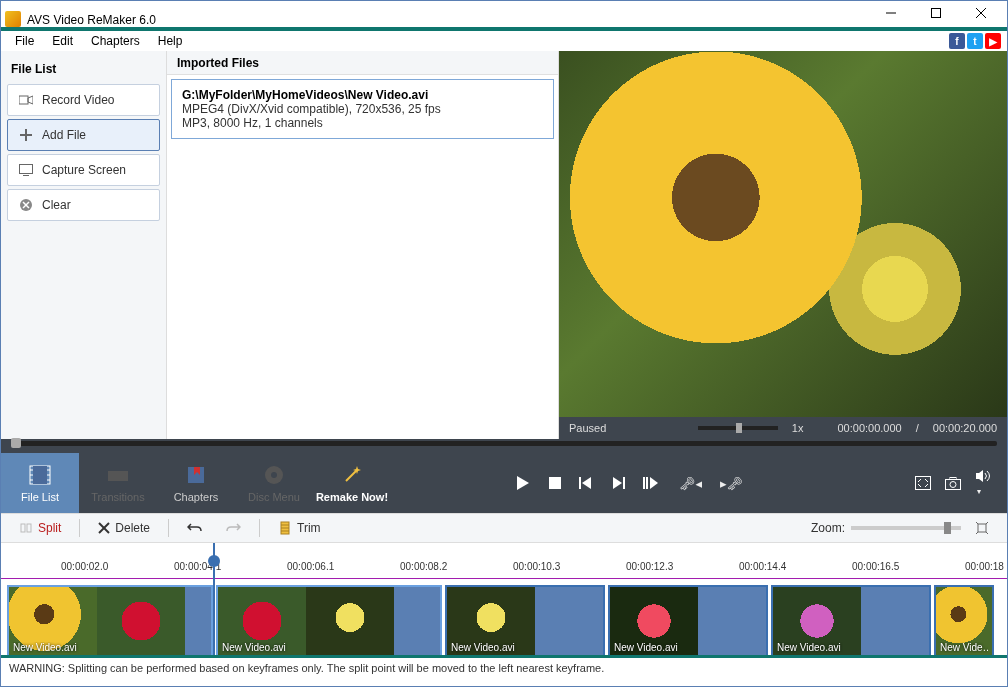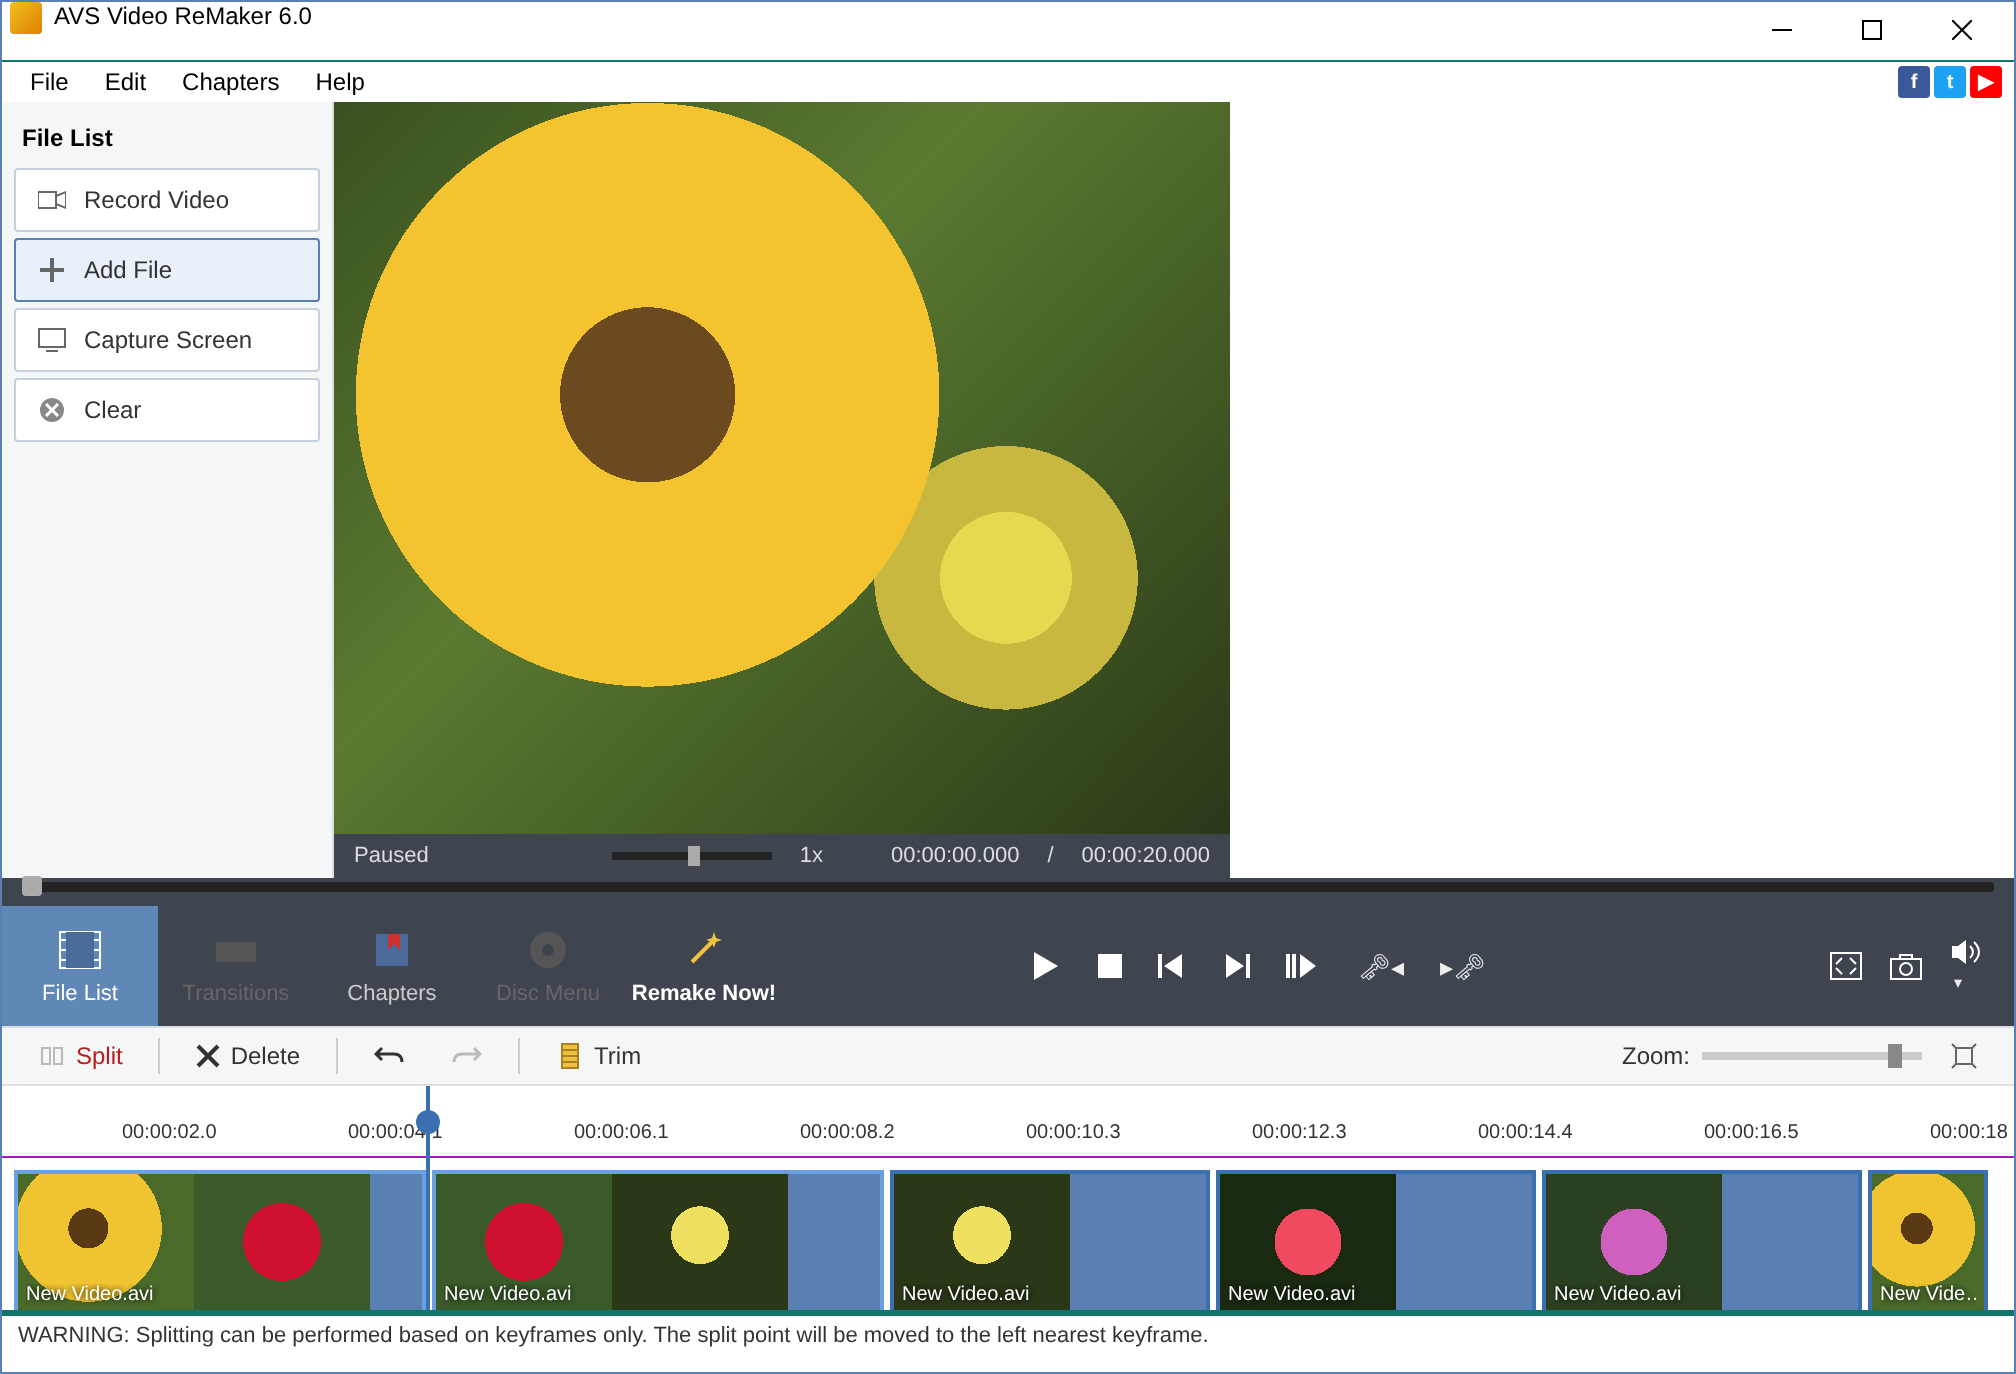--- a/index.html
+++ b/index.html
@@ -1,18 +1,18 @@
 <!DOCTYPE html>
 <html><head>
 <meta charset="utf-8">
 <style>
 * { box-sizing: border-box; margin: 0; padding: 0; font-family: "Segoe UI", Tahoma, sans-serif; }
 body { width: 1008px; height: 687px; background: #fff; overflow: hidden; border: 1px solid #5a7fb3; font-size: 12px; }
 
-.titlebar { height: 30px; background: #fff; display: flex; align-items: flex-start; padding: 0 4px; border-bottom: 1px solid #0f766e; }
+.titlebar { height: 30px; background: #fff; display: flex; align-items: flex-end; padding: 0 4px; border-bottom: 4px solid #0f766e; }
 .titlebar .app-icon { width: 16px; height: 16px; margin-right: 6px; background: linear-gradient(135deg,#f0c020,#e08000); border-radius: 2px; }
 .titlebar .title { flex: 1; font-size: 12px; color: #000; }
 .winbtn { width: 45px; height: 28px; display: flex; align-items: center; justify-content: center; color: #000; cursor: pointer; }
 
 .menubar { height: 20px; display: flex; align-items: center; padding: 0 6px; gap: 2px; }
 .menubar .menu-item { padding: 8px 8px; font-size: 12px; color: #000; cursor: pointer; }
 .menubar .social { margin-left: auto; display: flex; gap: 2px; }
 .social-icon { width: 16px; height: 16px; border-radius: 2px; display: flex; align-items: center; justify-content: center; color: #fff; font-size: 10px; font-weight: bold; cursor: pointer; }
 .fb { background: #3b5998; }
 .tw { background: #1da1f2; }
@@ -156,20 +156,28 @@
           <svg width="14" height="14">
             <circle cx="7" cy="7" r="6" fill="#888"></circle>
             <line x1="4" y1="4" x2="10" y2="10" stroke="#fff" stroke-width="1.5"></line>
             <line x1="10" y1="4" x2="4" y2="10" stroke="#fff" stroke-width="1.5"></line>
           </svg>
         </span>
       <span>Clear</span>
     </div>
   </div>
 
+  <div class="center-panel">
+    <div class="panel-header">Imported Files</div>
+    <div class="file-row">
+      <div class="fpath">G:\MyFolder\MyHomeVideos\New Video.avi</div>
+      <div class="fmeta">MPEG4 (DivX/Xvid compatible), 720x536, 25 fps</div>
+      <div class="fmeta">MP3, 8000 Hz, 1 channels</div>
+    </div>
+  </div>
 
   <div class="right-panel">
     <div class="preview-img">
       <div class="flower-img"></div>
     </div>
     <div class="preview-status">
       <span>Paused</span>
       <span class="spacer"></span>
       <div class="speed-slider"></div>
       <span>1x</span>

